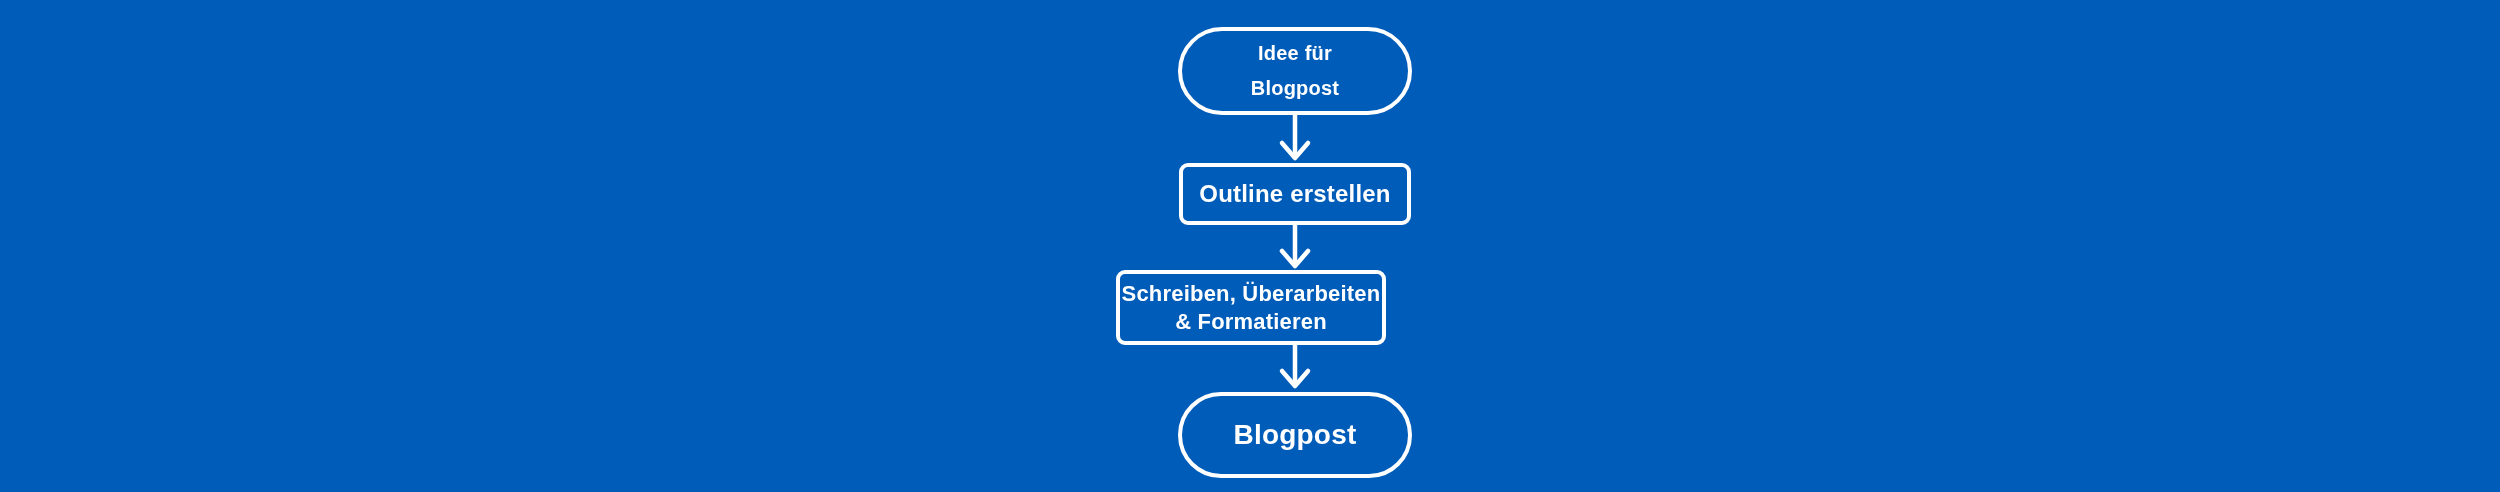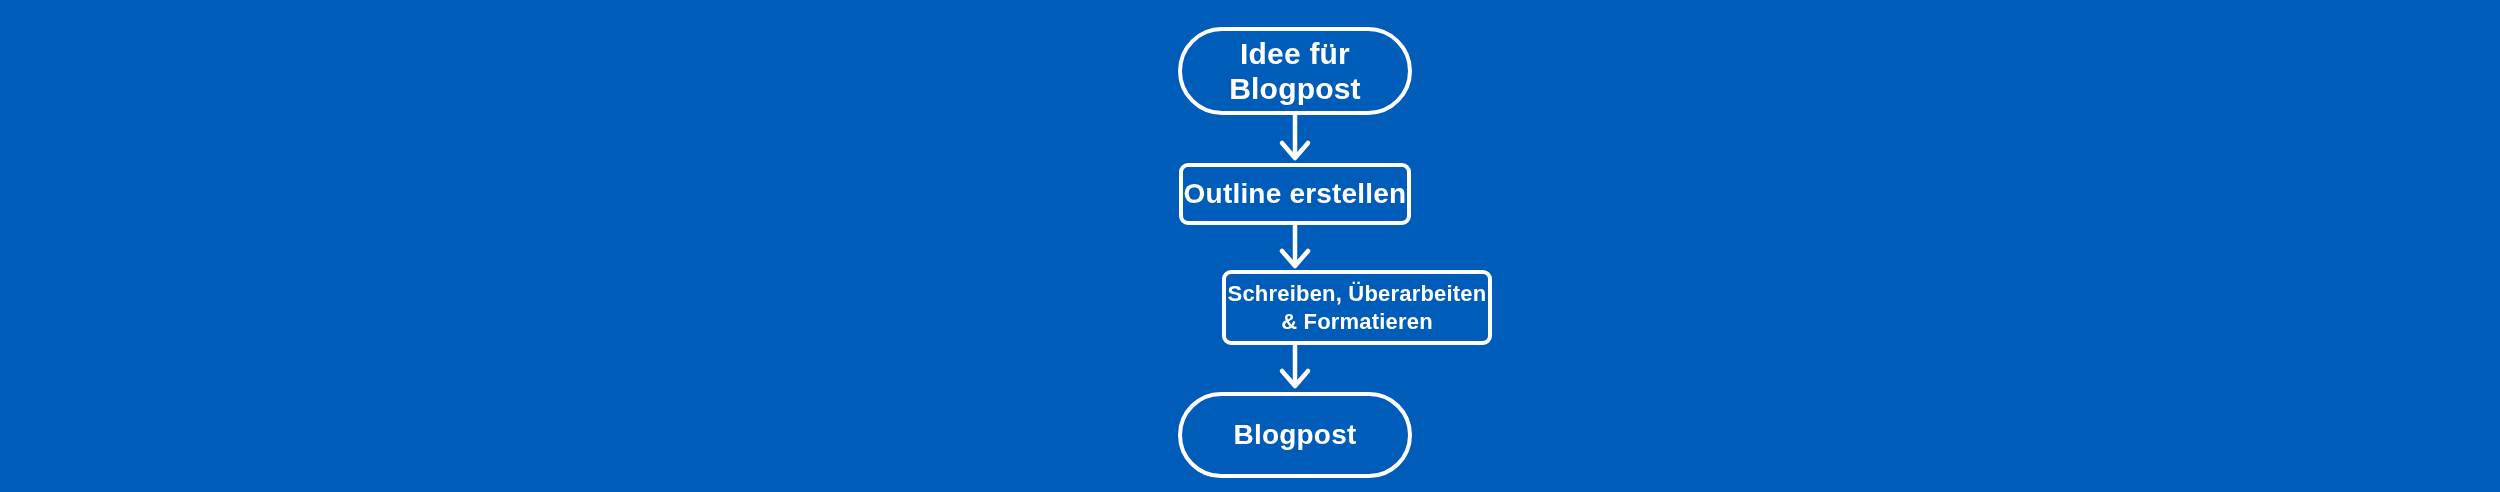--- a/index.html
+++ b/index.html
@@ -27,29 +27,29 @@
     text-align: center;
     font-weight: 600;
     letter-spacing: 0.2px;
   }
   .stadium { border-radius: 999px; }
   .rect    { border-radius: 9px; }
 
   #node-idea {
     left: 1178px; top: 27px;
     width: 234px; height: 88px;
-    font-size: 30px; line-height: 35px;
+    font-size: 20px; line-height: 35px;
   }
   #node-outline {
     left: 1179px; top: 163px;
     width: 232px; height: 62px;
-    font-size: 28px; line-height: 32px;
+    font-size: 24px; line-height: 32px;
   }
   #node-write {
-    left: 1222px; top: 270px;
+    left: 1116px; top: 270px;
     width: 270px; height: 75px;
     font-size: 22px; line-height: 28px;
   }
   #node-publish {
     left: 1178px; top: 392px;
     width: 234px; height: 86px;
     font-size: 28px; line-height: 34px;
   }
 
   .connector {

